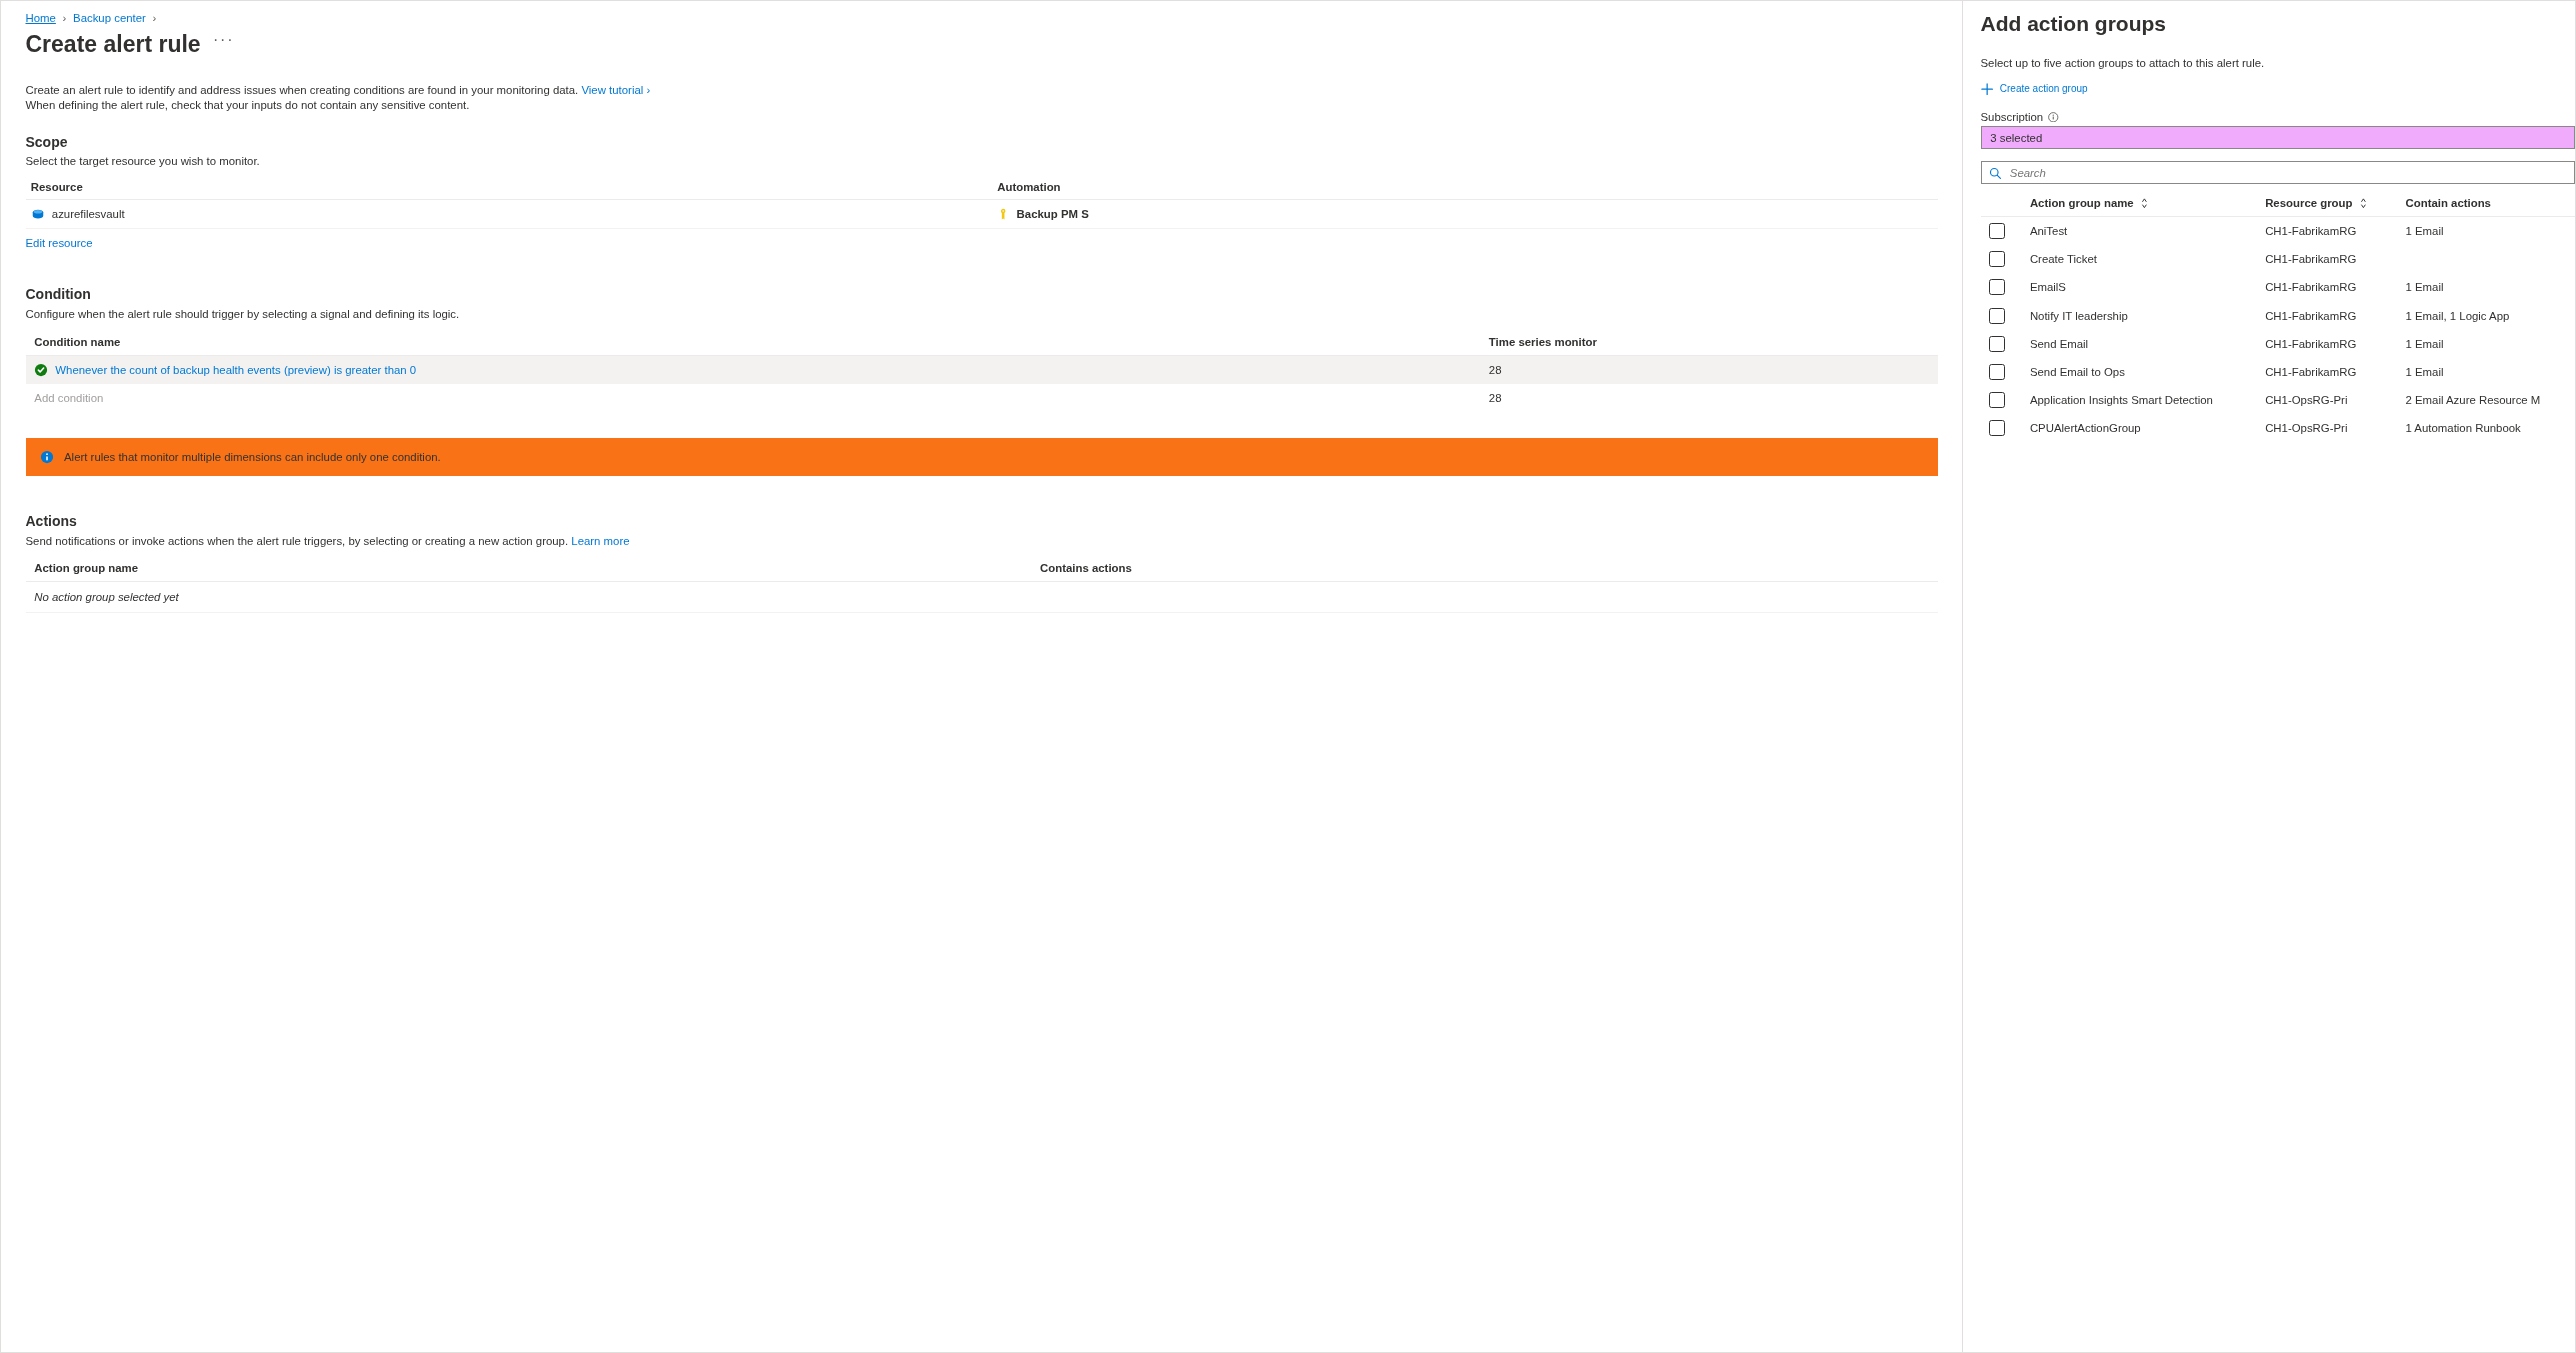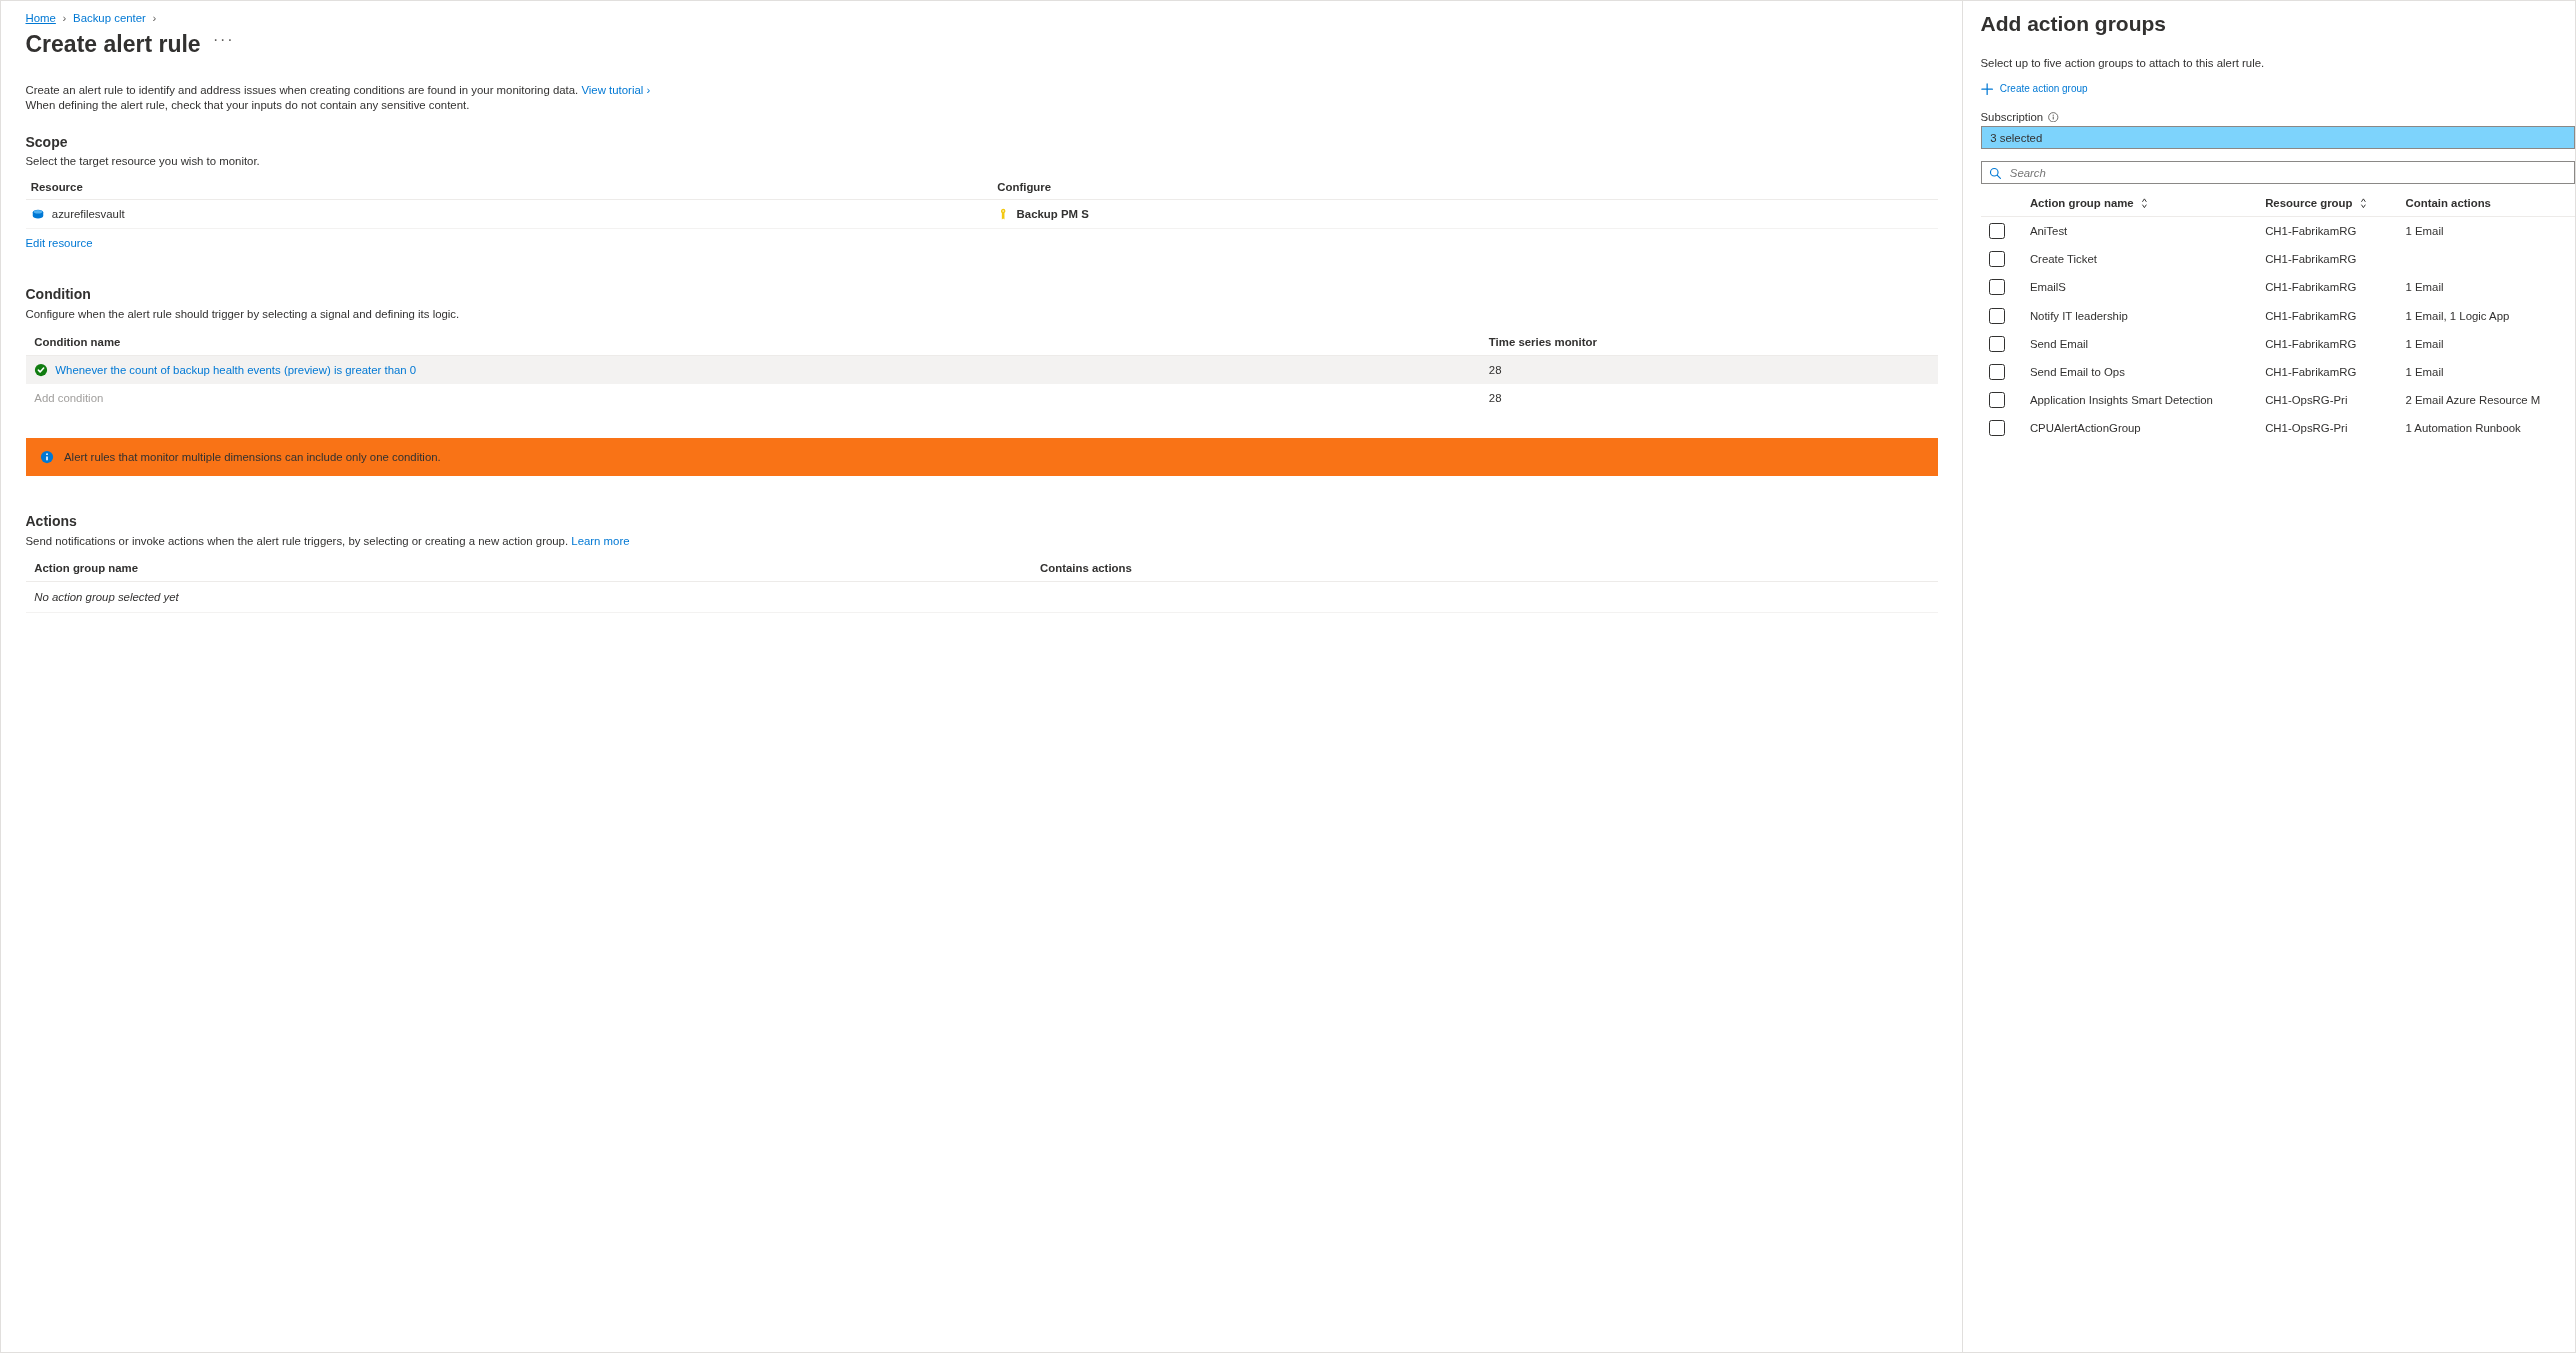--- a/index.html
+++ b/index.html
@@ -86,21 +86,21 @@
     cursor: pointer;
     font-size: 10px;
     margin-bottom: 16px;
   }
   .plus-icon { width: 12.3px; height: 12.3px; }
   .field-label { font-size: 11.4px; color: #323130; display: flex; align-items: center; gap: 5.3px; margin-bottom: 3.5px; }
   .info-circle { width: 10.5px; height: 10.5px; }
   .dropdown {
     width: 100%;
     border: 0.9px solid #8a8886;
-    background: #7dd3fc;
+    background: #f0abfc;
     padding: 4.4px 8.8px;
     font-size: 11.4px;
     color: #323130;
     cursor: pointer;
     margin-bottom: 12.3px;
   }
   .search-box {
     width: 100%;
     border: 0.9px solid #8a8886;
     display: flex;
@@ -161,21 +161,21 @@
     </div>
     <div class="intro">When defining the alert rule, check that your inputs do not contain any sensitive content.</div>
 
     <div class="section-heading">Scope</div>
     <div class="section-sub">Select the target resource you wish to monitor.</div>
 
     <table class="scope-table">
       <thead>
         <tr>
           <th>Resource</th>
-          <th>Configure</th>
+          <th>Automation</th>
         </tr>
       </thead>
       <tbody>
         <tr>
           <td>
             <span class="res-cell">
               <svg class="vault-icon" viewBox="0 0 16 16">
                   <path fill="#0078d4" d="M2 6c0-2 3-3 6-3s6 1 6 3v4c0 2-3 3-6 3s-6-1-6-3V6z"></path>
                   <ellipse cx="8" cy="5.5" rx="5" ry="2" fill="#50b0f0"></ellipse>
                 </svg>

